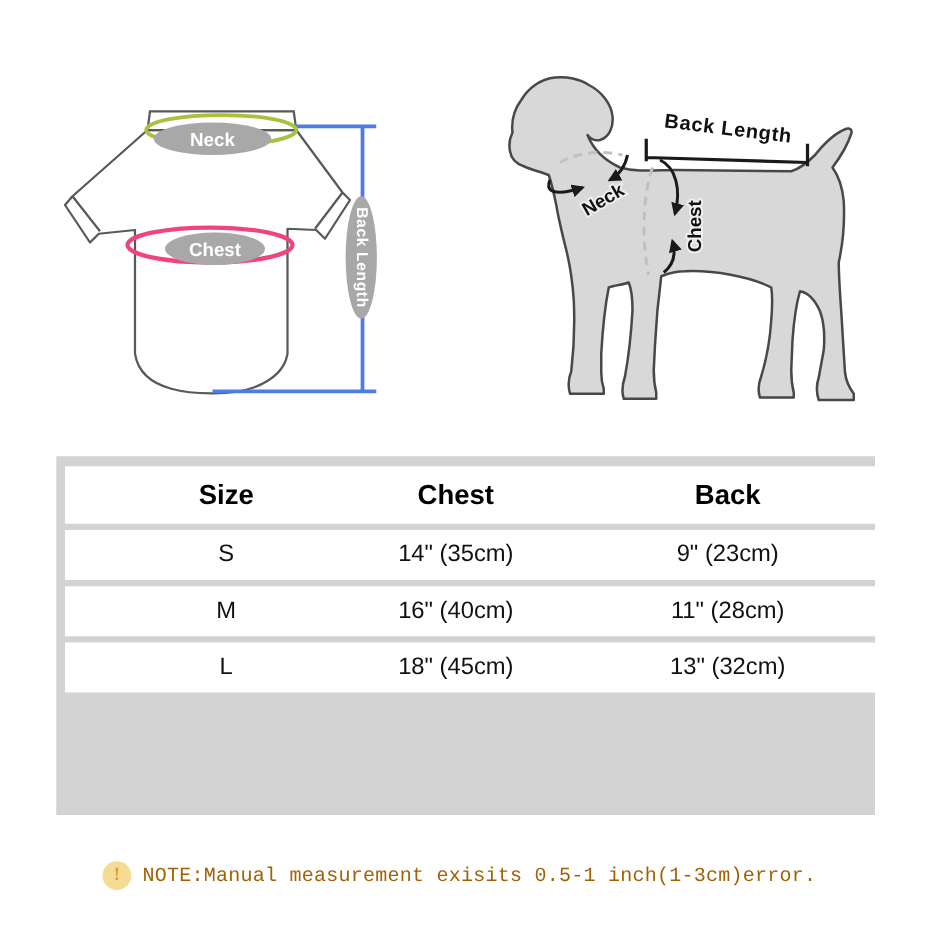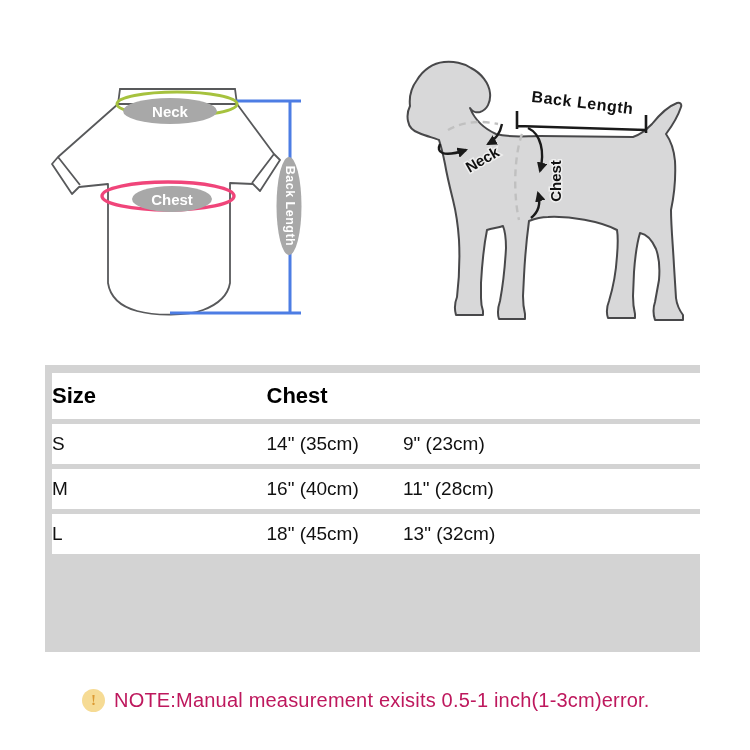--- a/index.html
+++ b/index.html
@@ -6,31 +6,31 @@
   .canvas{position:relative;width:700px;height:750px;background:#fff;overflow:hidden;
           font-family:"Liberation Sans",sans-serif;}
   svg text{font-family:"Liberation Sans",sans-serif;}
 
   
   .size-table{position:absolute;left:45px;top:365px;width:664px;height:287px;
               background:#d3d3d3;box-sizing:border-box;padding:8px 7px;
               display:flex;flex-direction:column;gap:5px;}
   .t-row{background:#fff;display:flex;align-items:center;flex:0 0 40px;}
   .t-row.header{flex:0 0 46px;}
-  .t-cell{text-align:left;font-size:19px;color:#111;}
+  .t-cell{text-align:center;font-size:19px;color:#111;margin-left:43px;}
   .t-row.header .t-cell{font-weight:bold;font-size:22px;color:#000;}
   .c1{width:33%;} .c2{width:21%;} .c3{width:46%;}
 
   
   .note{position:absolute;left:82px;top:689px;display:flex;align-items:center;gap:9px;}
   .note-icon{width:23px;height:23px;border-radius:50%;background:#f6db94;
              display:flex;align-items:center;justify-content:center;
              color:#dc9a33;font-weight:bold;font-size:15px;
              font-family:"Liberation Serif",serif;flex:0 0 auto;}
-  .note-text{font-family:Liberation Sans, sans-serif;font-size:20px;color:#be185d;
+  .note-text{font-family:Liberation Mono, monospace;font-size:16px;color:#a16207;
              white-space:nowrap;letter-spacing:0.2px;}
 
   .abs{position:absolute;}
 </style>
 </head>
 <body>
 
 <div class="canvas">
 
   <svg class="abs" style="left:45px;top:80px;" width="270" height="250" viewBox="0 0 270 250">
@@ -98,20 +98,21 @@
 
     <text x="192" y="68" transform="rotate(7 192 68)" text-anchor="middle" font-size="16" font-weight="bold" fill="#111" letter-spacing="0.6" style="paint-order:stroke;stroke:#ffffff;stroke-width:3px;">Back Length</text>
     <text x="95" y="124" transform="rotate(-30 95 124)" text-anchor="middle" font-size="15" font-weight="bold" fill="#111" style="paint-order:stroke;stroke:#efefef;stroke-width:3px;">Neck</text>
     <text x="167" y="141" transform="rotate(-90 167 141)" text-anchor="middle" dominant-baseline="middle" font-size="15" font-weight="bold" fill="#111" style="paint-order:stroke;stroke:#efefef;stroke-width:3px;">Chest</text>
   </svg>
 
   <div class="size-table">
     <div class="t-row header">
       <div class="t-cell c1">Size</div>
       <div class="t-cell c2">Chest</div>
+      <div class="t-cell c3">Back</div>
     </div>
     <div class="t-row">
       <div class="t-cell c1">S</div>
       <div class="t-cell c2">14" (35cm)</div>
       <div class="t-cell c3">9" (23cm)</div>
     </div>
     <div class="t-row">
       <div class="t-cell c1">M</div>
       <div class="t-cell c2">16" (40cm)</div>
       <div class="t-cell c3">11" (28cm)</div>

